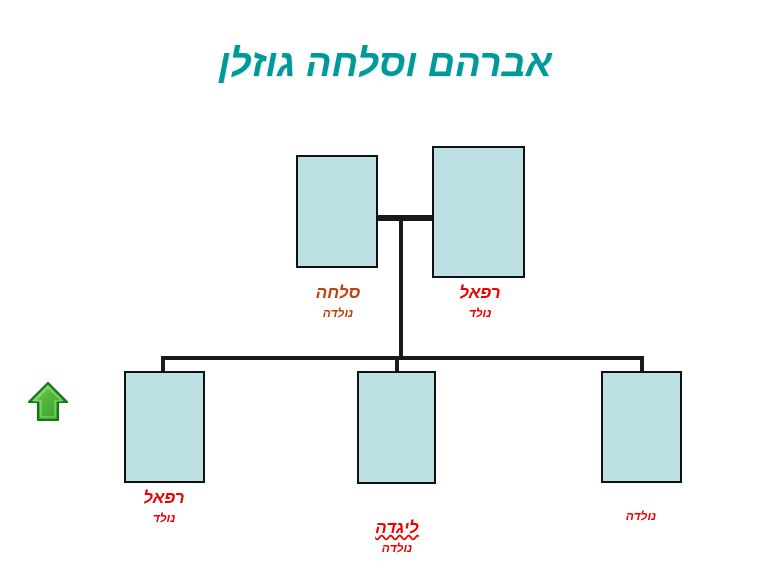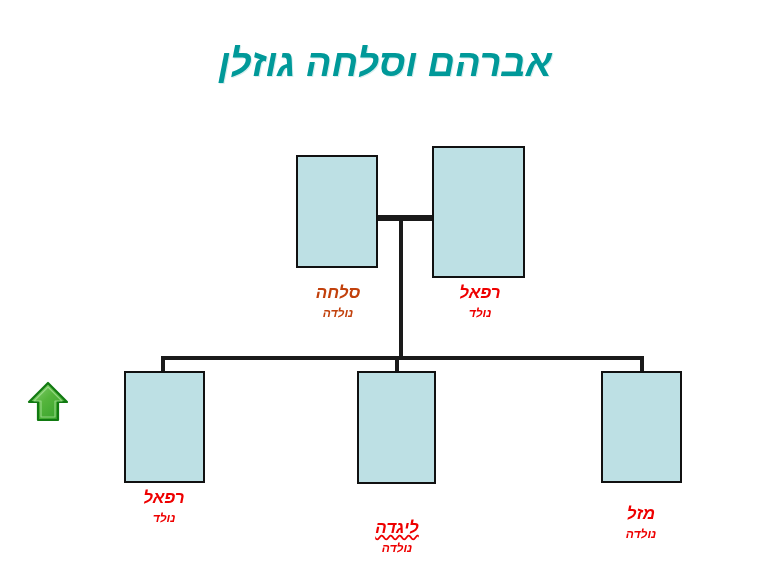--- a/index.html
+++ b/index.html
@@ -135,21 +135,20 @@
     <span class="name">רפאל</span>
     <span class="status">נולד</span>
   </div>
 
   <div class="person-label red" style="left:347px; top:505px; width:100px;">
     <span class="name spell">ליגדה</span>
     <span class="status">נולדה</span>
   </div>
 
   <div class="person-label red" style="left:591px; top:505px; width:100px;">
-    <span class="name">מזל</span>
     <span class="status">נולדה</span>
   </div>
 
   <div id="up-arrow">
     <svg width="48" height="48" viewBox="0 0 48 48">
       <defs>
         <linearGradient id="gGrad" x1="0" y1="0" x2="1" y2="1">
           <stop offset="0%" stop-color="#8fd47c"></stop>
           <stop offset="45%" stop-color="#55b53c"></stop>
           <stop offset="100%" stop-color="#2f9e28"></stop>

